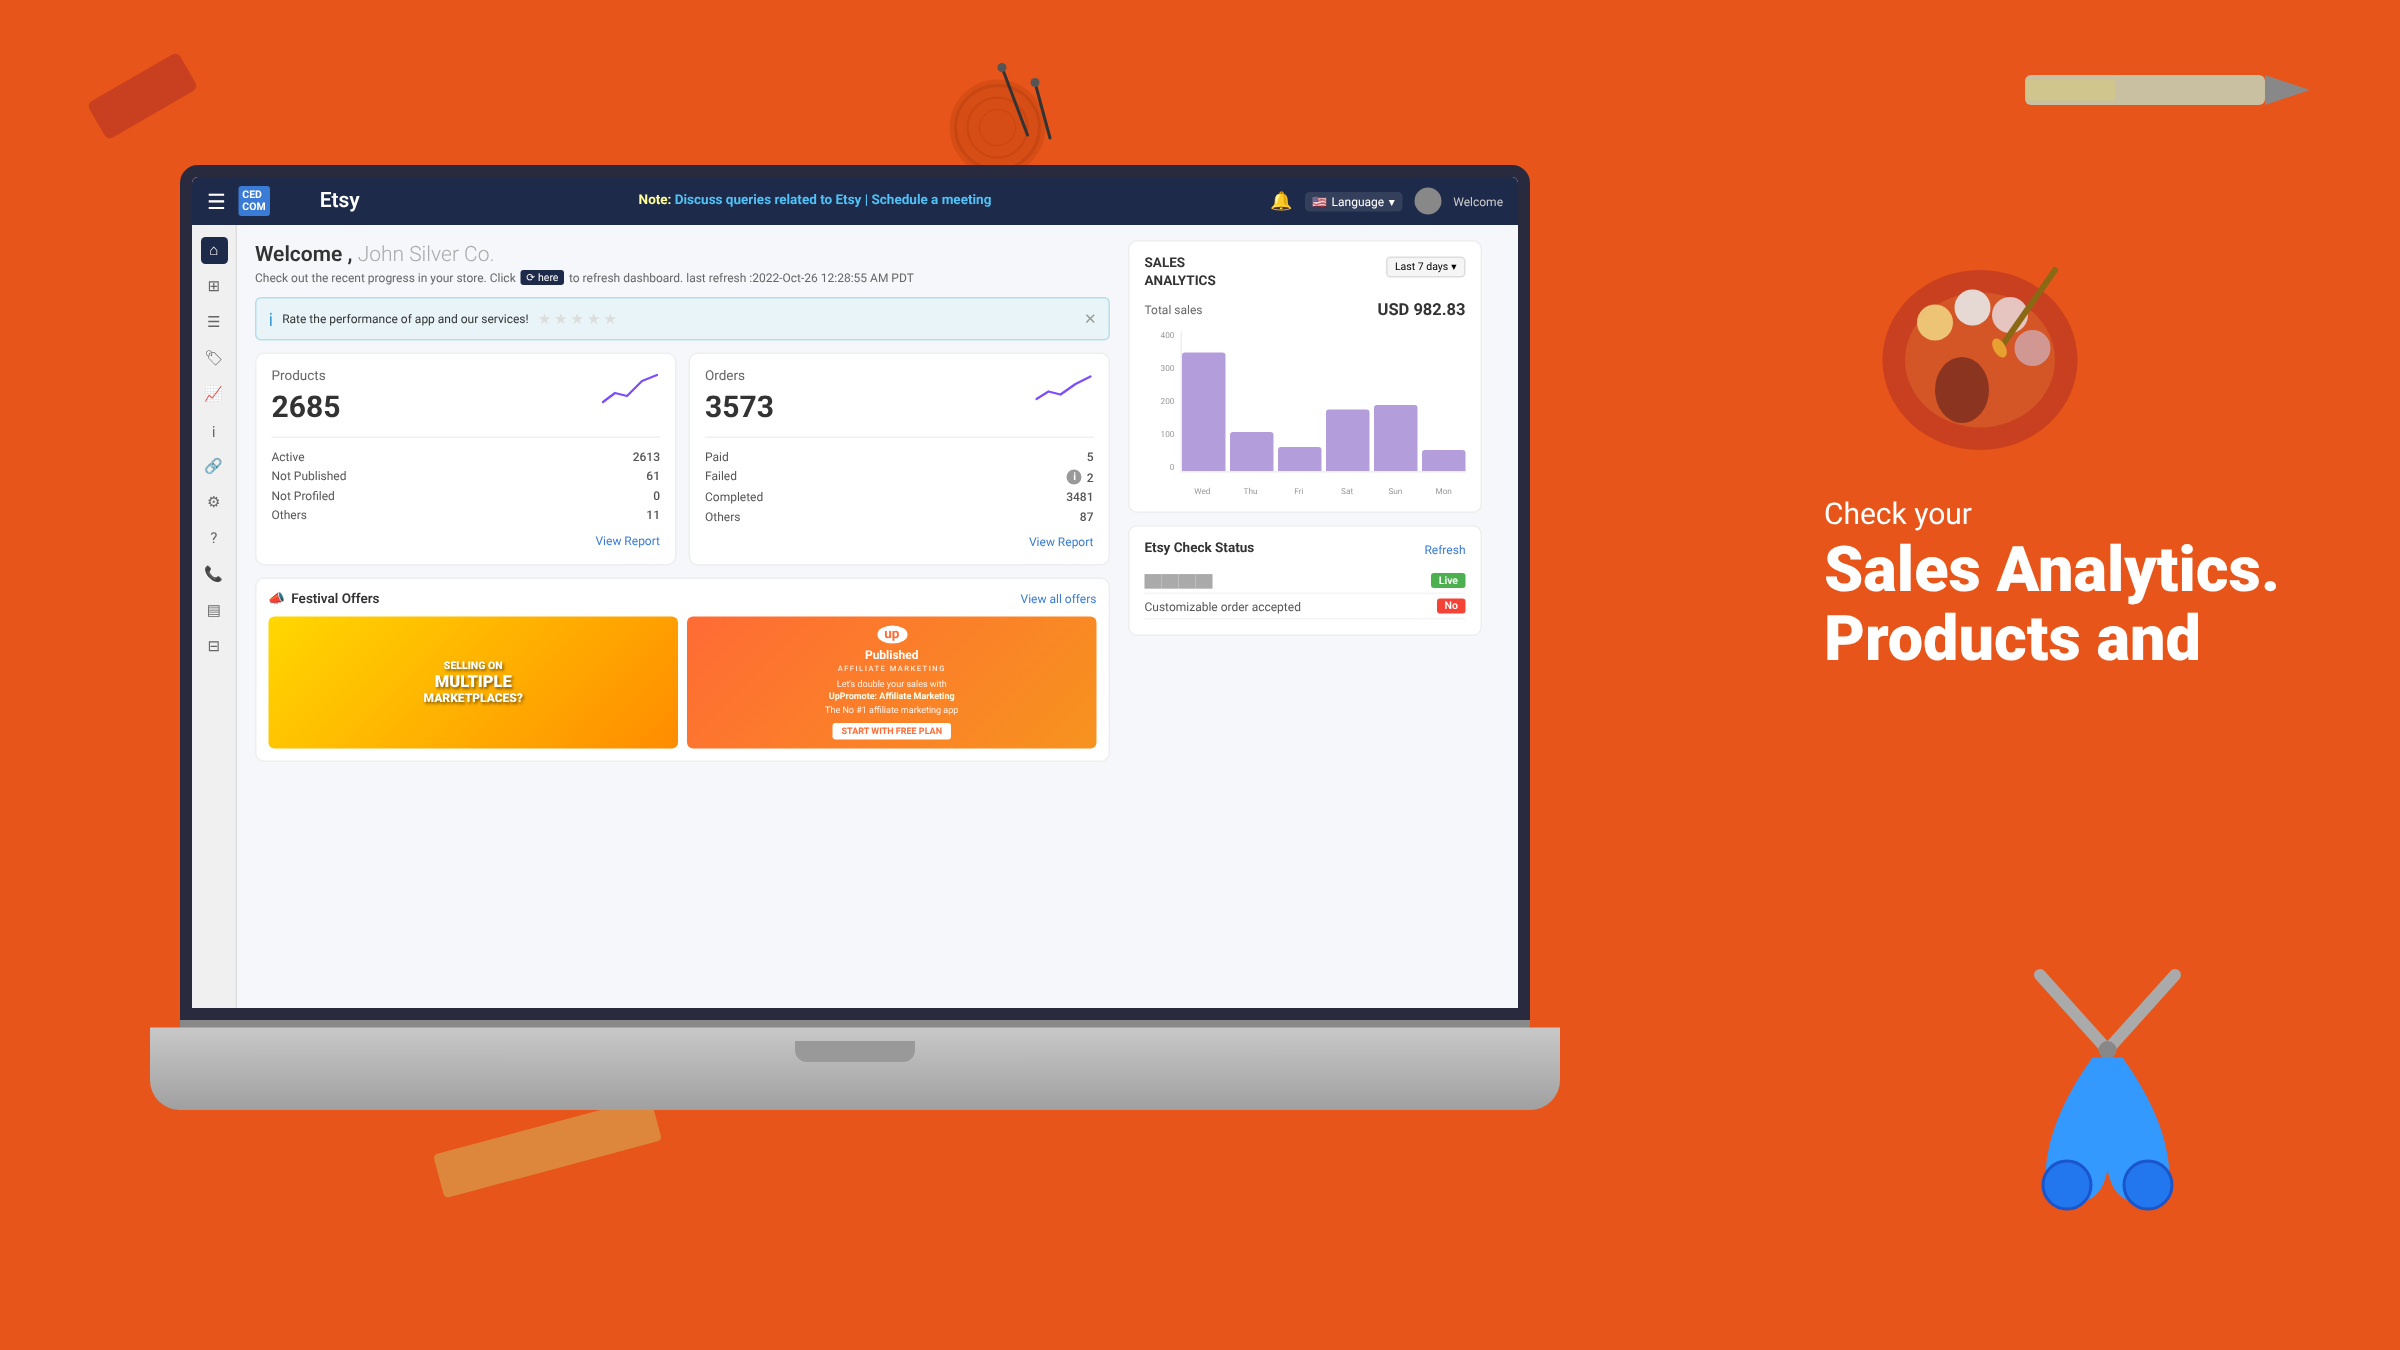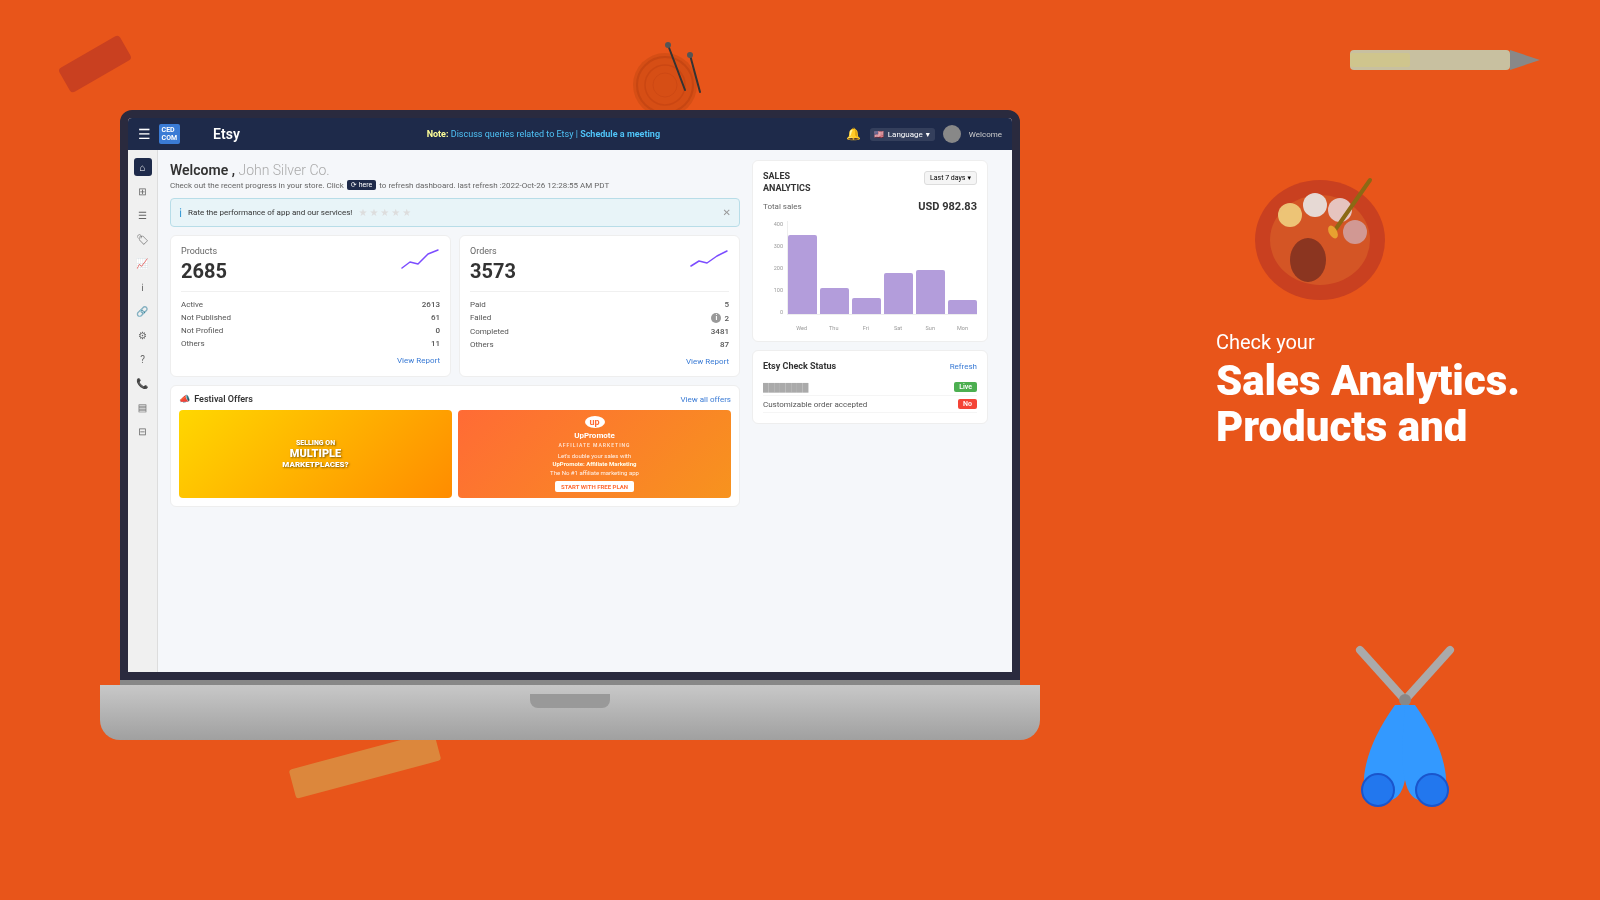--- a/index.html
+++ b/index.html
@@ -121,21 +121,21 @@
 
     .nav-note {
       flex: 1;
       color: #ccc;
       font-size: 9px;
       text-align: center;
     }
 
     .nav-note span {
       color: #4fc3f7;
-      font-weight: normal;
+      font-weight: bold;
       cursor: pointer;
     }
 
     .nav-right {
       display: flex;
       align-items: center;
       gap: 8px;
     }
 
     .nav-bell {
@@ -798,21 +798,21 @@
               <div class="festival-banners">
                 <div class="festival-banner banner-1">
                   <div>
                     <div style="font-size:7px;font-weight:900;color:white;text-shadow:1px 1px 2px rgba(0,0,0,0.5);">SELLING ON</div>
                     <div style="font-size:11px;font-weight:900;color:white;text-shadow:1px 1px 2px rgba(0,0,0,0.5);">MULTIPLE</div>
                     <div style="font-size:8px;font-weight:900;color:white;text-shadow:1px 1px 2px rgba(0,0,0,0.5);">MARKETPLACES?</div>
                   </div>
                 </div>
                 <div class="festival-banner banner-2">
                   <div class="banner-2-logo" style="background:white;border-radius:50%;width:20px;height:20px;display:flex;align-items:center;justify-content:center;font-size:9px;font-weight:bold;color:#ff6b35;margin-bottom:3px;">up</div>
-                  <div class="banner-2-title">UpPromote</div>
+                  <div class="banner-2-title">Published</div>
                   <div style="color:rgba(255,255,255,0.8);font-size:5px;font-weight:600;letter-spacing:1px;">AFFILIATE MARKETING</div>
                   <div style="color:rgba(255,255,255,0.9);font-size:6px;margin-top:4px;text-align:center;line-height:1.4;">
                     <div>Let's double your sales with</div>
                     <div style="font-weight:bold;color:#ffe;">UpPromote: Affiliate Marketing</div>
                     <div>The No #1 affiliate marketing app</div>
                   </div>
                   <div style="background:white;color:#ff6b35;font-size:6px;font-weight:bold;padding:2px 6px;border-radius:2px;margin-top:4px;">START WITH FREE PLAN</div>
                 </div>
               </div>
             </div>

